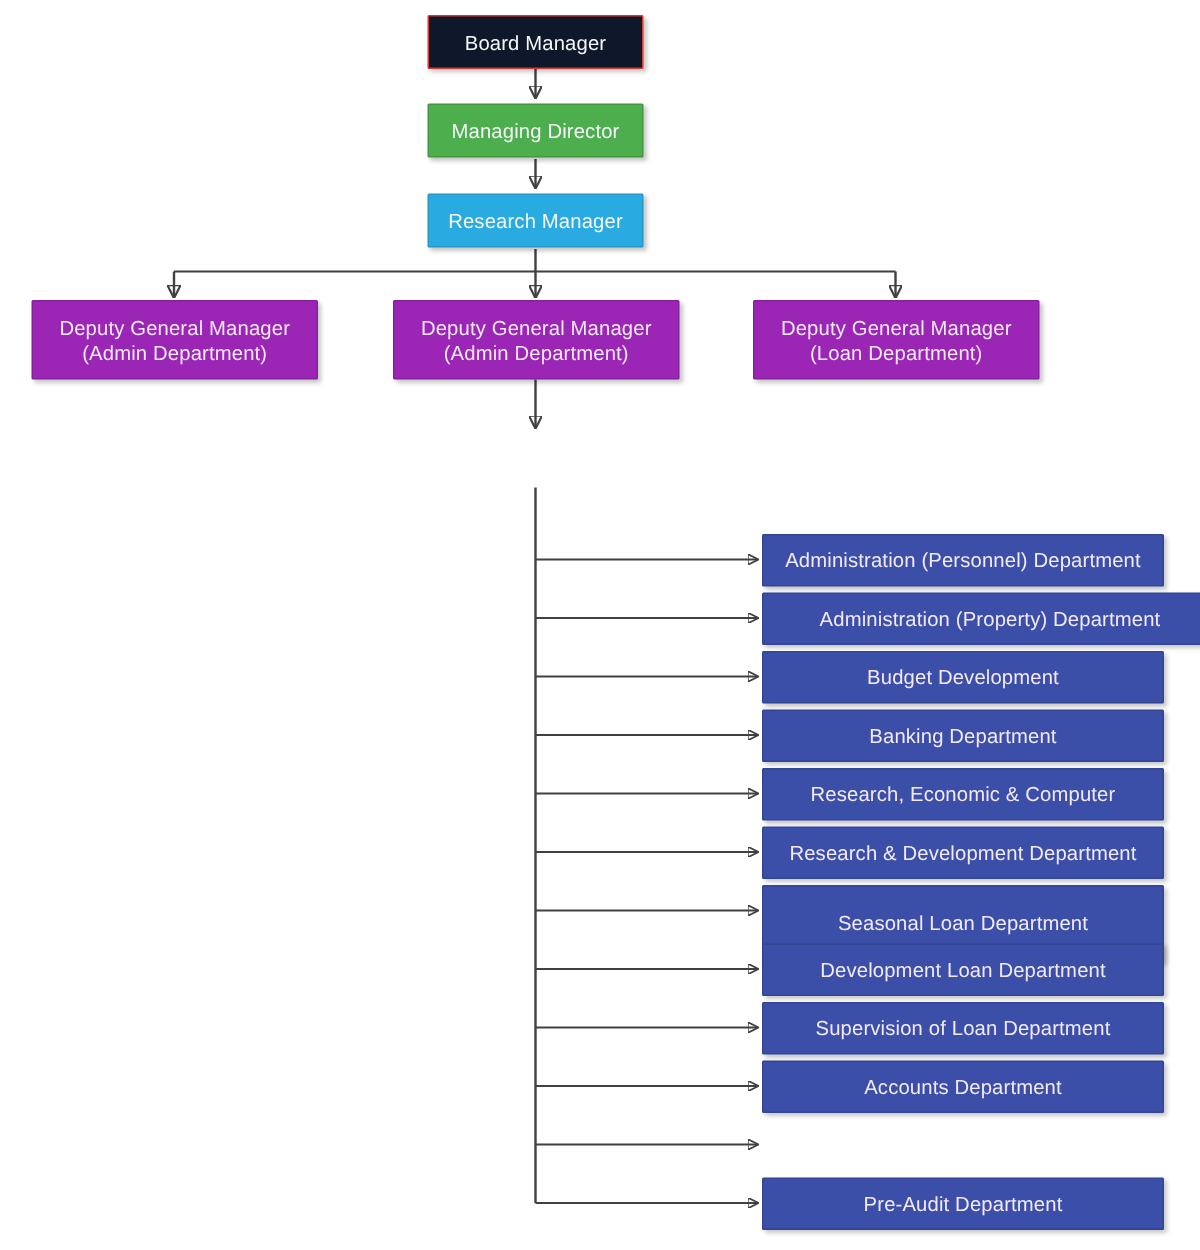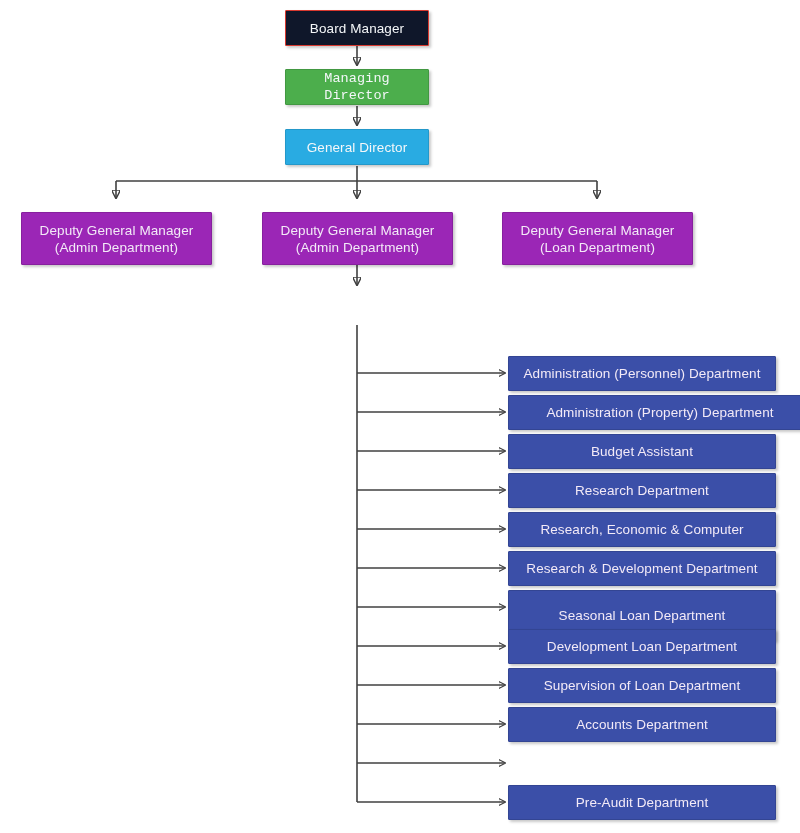--- a/index.html
+++ b/index.html
@@ -29,21 +29,21 @@
     line-height: 17px;
     letter-spacing: 0.1px;
     border-radius: 1px;
     box-shadow: 2px 2px 3px rgba(0,0,0,0.22);
     white-space: pre-line;
     padding: 0 6px;
   }
   .node.red    { background: #0f172a; border: 1px solid #d8392f; }
   .node.green  { background: #4cae4c; border: 1px solid #429842; }
   .node.cyan   { background: #29abe2; border: 1px solid #2498c9; }
-  .node.purple { background: #9b26b6; border: 1px solid #87209e; margin-top: 12px; }
+  .node.purple { background: #9b26b6; border: 1px solid #87209e; }
   .node.orange { background: #f9a93a; border: 1px solid #e39a34; }
   .node.blue   { background: #3b4fa8; border: 1px solid #334593; }
 
   .node.purple, .node.blue, .node.orange { color: #f3eaf7; }
   .node.red, .node.green, .node.cyan { color: #f4f7f9; }
 
   svg.links {
     position: absolute;
     left: 0;
     top: 0;
@@ -93,38 +93,38 @@
     <line class="thin" x1="357" y1="607" x2="505" y2="607" marker-end="url(#arrow)"></line>
     <line class="thin" x1="357" y1="646" x2="505" y2="646" marker-end="url(#arrow)"></line>
     <line class="thin" x1="357" y1="685" x2="505" y2="685" marker-end="url(#arrow)"></line>
     <line class="thin" x1="357" y1="724" x2="505" y2="724" marker-end="url(#arrow)"></line>
     <line class="thin" x1="357" y1="763" x2="505" y2="763" marker-end="url(#arrow)"></line>
     <line class="thin" x1="357" y1="802" x2="505" y2="802" marker-end="url(#arrow)"></line>
   </svg>
 
   <div class="node red" style="left:285px; top:10px; width:144px; height:36px;">Board Manager</div>
 
-  <div class="node green" style="left:285px; top:69px; width:144px; height:36px;font-family:Liberation Mono, monospace;">Managing Director</div>
+  <div class="node green" style="left:285px; top:69px; width:144px; height:36px;">Managing Director</div>
 
-  <div class="node cyan" style="left:285px; top:129px; width:144px; height:36px;">General Director</div>
+  <div class="node cyan" style="left:285px; top:129px; width:144px; height:36px;">Research Manager</div>
 
   <div class="node purple" style="left:21px; top:200px; width:191px; height:53px;">Deputy General Manager
 (Admin Department)</div>
 
   <div class="node purple" style="left:262px; top:200px; width:191px; height:53px;">Deputy General Manager
 (Admin Department)</div>
 
   <div class="node purple" style="left:502px; top:200px; width:191px; height:53px;">Deputy General Manager
 (Loan Department)</div>
 
 
   <div class="node blue" style="left:508px; top:356px; width:268px; height:35px;text-align:right;">Administration (Personnel) Department</div>
   <div class="node blue" style="left:508px; top:395px; width:304px; height:35px;">Administration (Property) Department</div>
-  <div class="node blue" style="left:508px; top:434px; width:268px; height:35px;">Budget Assistant</div>
-  <div class="node blue" style="left:508px; top:473px; width:268px; height:35px;">Research Department</div>
+  <div class="node blue" style="left:508px; top:434px; width:268px; height:35px;">Budget Development</div>
+  <div class="node blue" style="left:508px; top:473px; width:268px; height:35px;">Banking Department</div>
   <div class="node blue" style="left:508px; top:512px; width:268px; height:35px;">Research, Economic &amp; Computer</div>
   <div class="node blue" style="left:508px; top:551px; width:268px; height:35px;">Research &amp; Development Department</div>
   <div class="node blue" style="left:508px; top:590px; width:268px; height:51px;">Seasonal Loan Department</div>
   <div class="node blue" style="left:508px; top:629px; width:268px; height:35px;">Development Loan Department</div>
   <div class="node blue" style="left:508px; top:707px; width:268px; height:35px;">Accounts Department</div>
   <div class="node blue" style="left:508px; top:668px; width:268px; height:35px;">Supervision of Loan Department</div>
   <div class="node blue" style="left:508px; top:785px; width:268px; height:35px;">Pre-Audit Department</div>
 
 </div>
 

